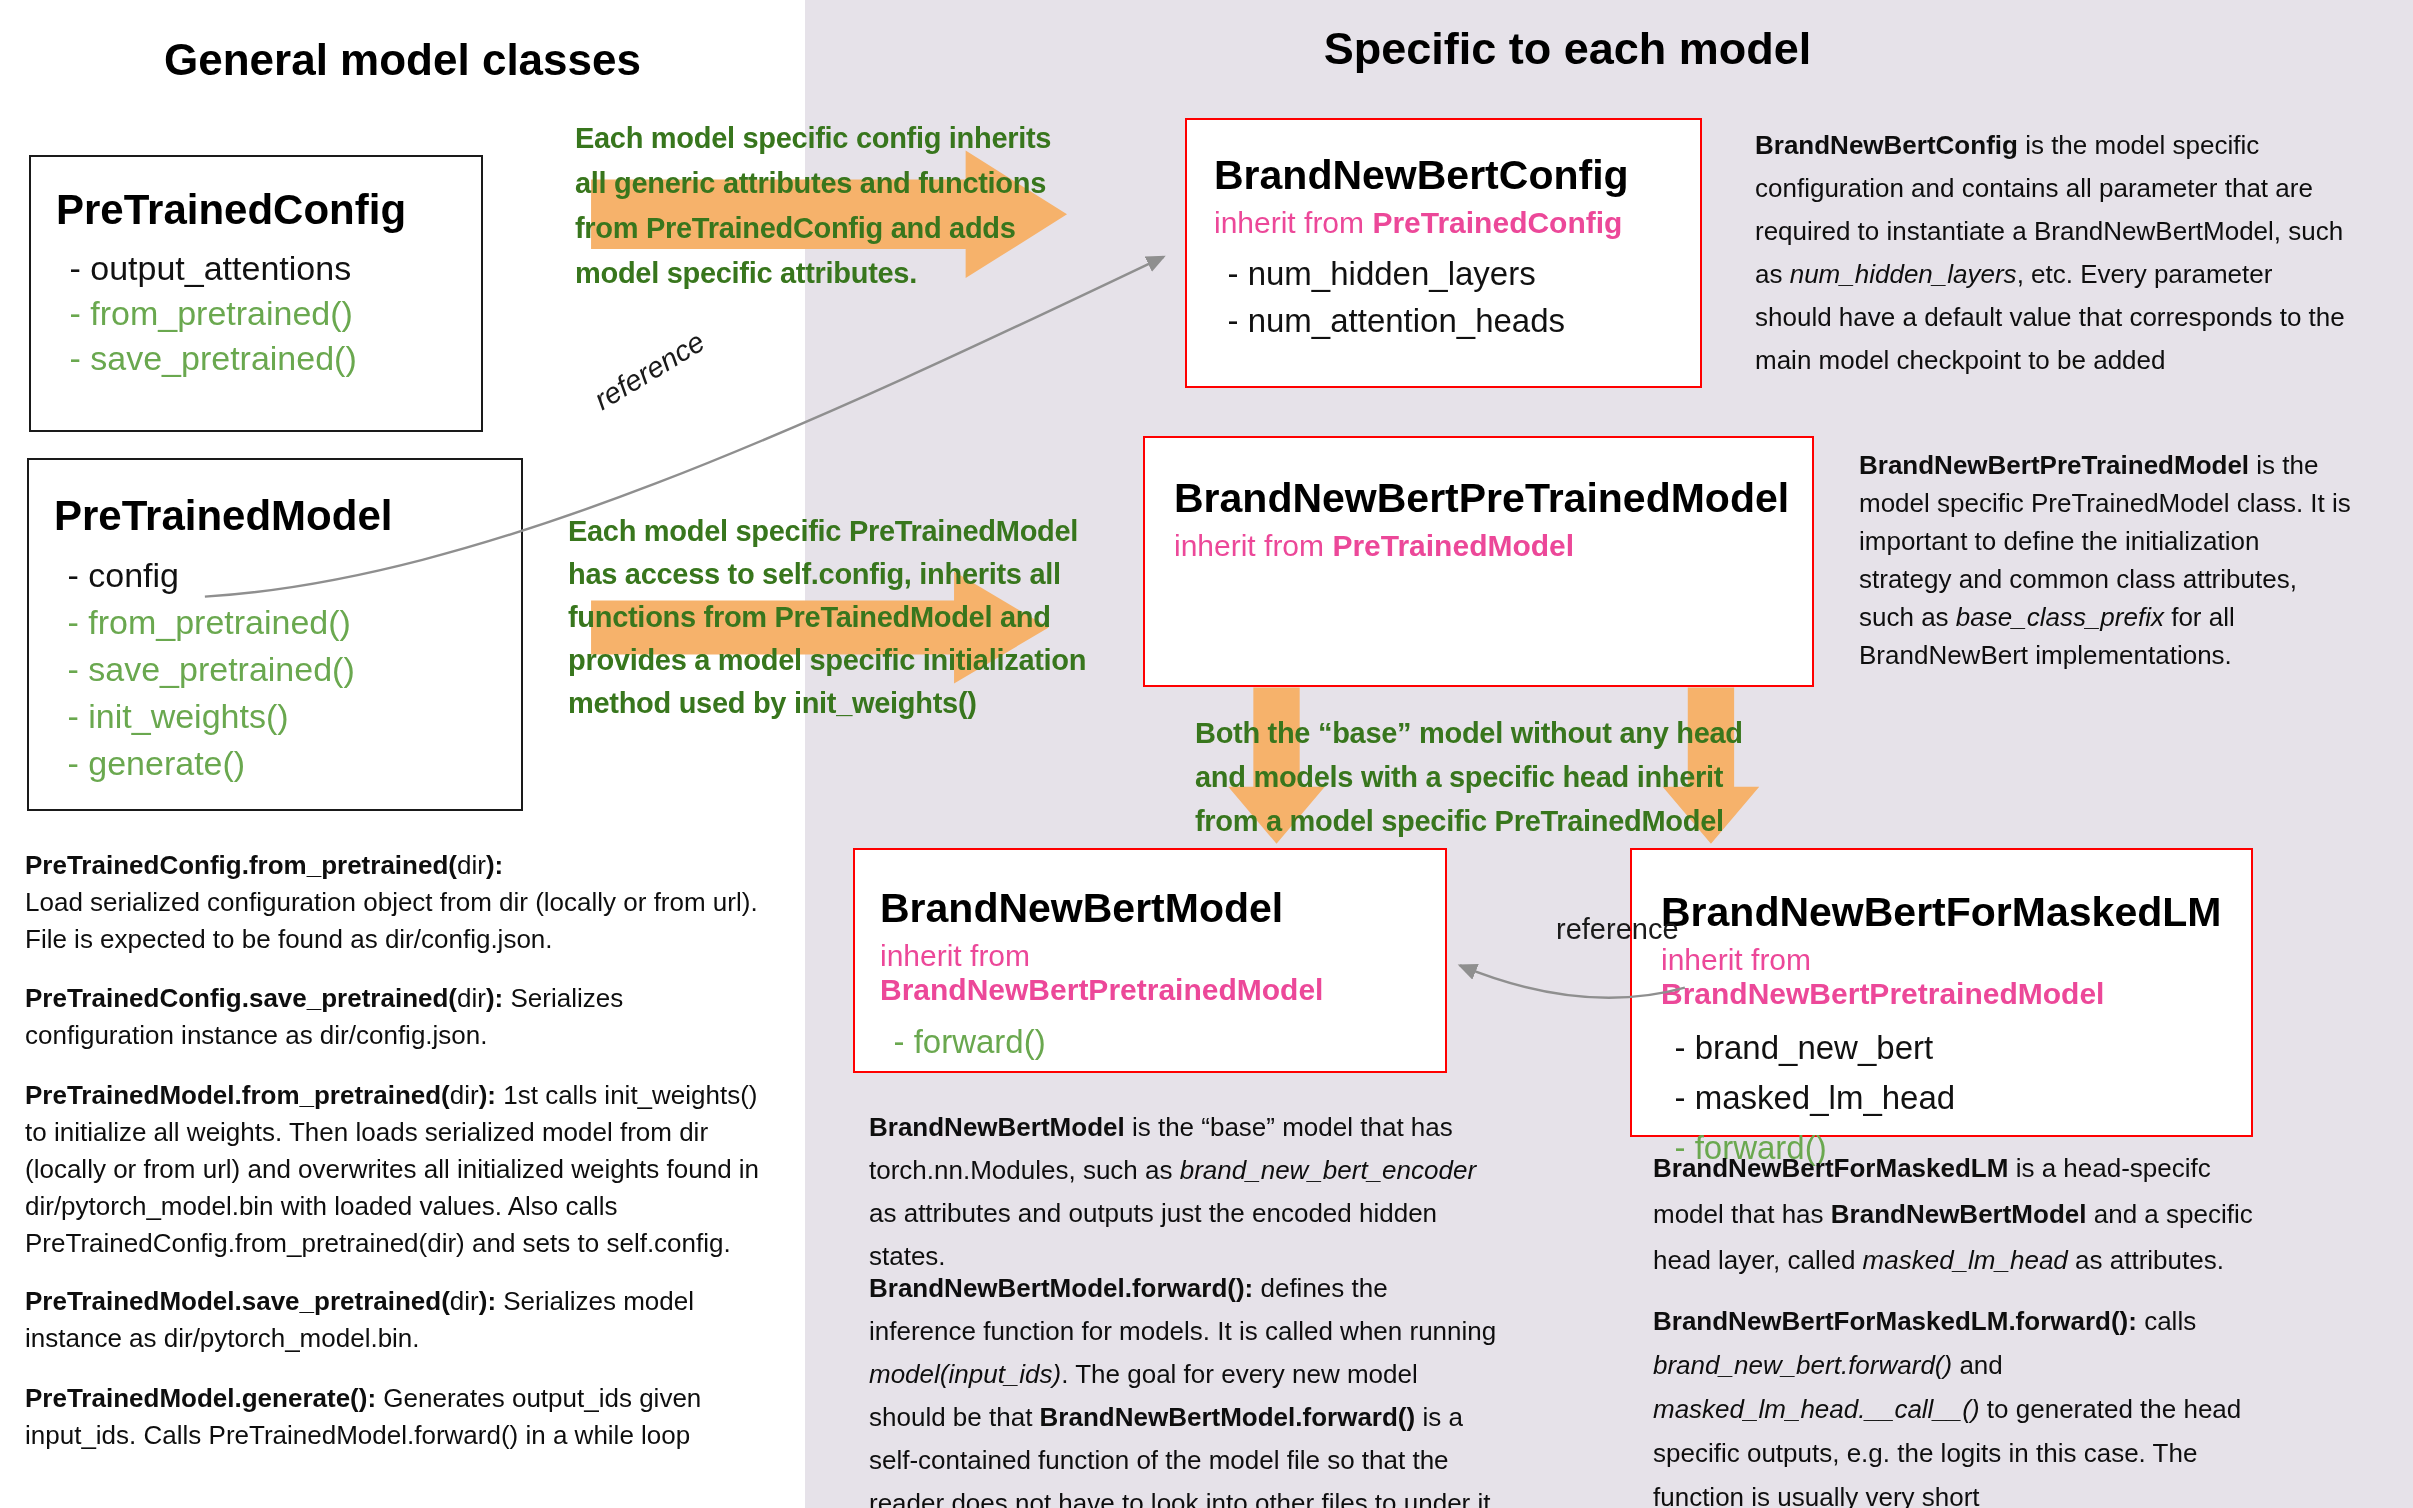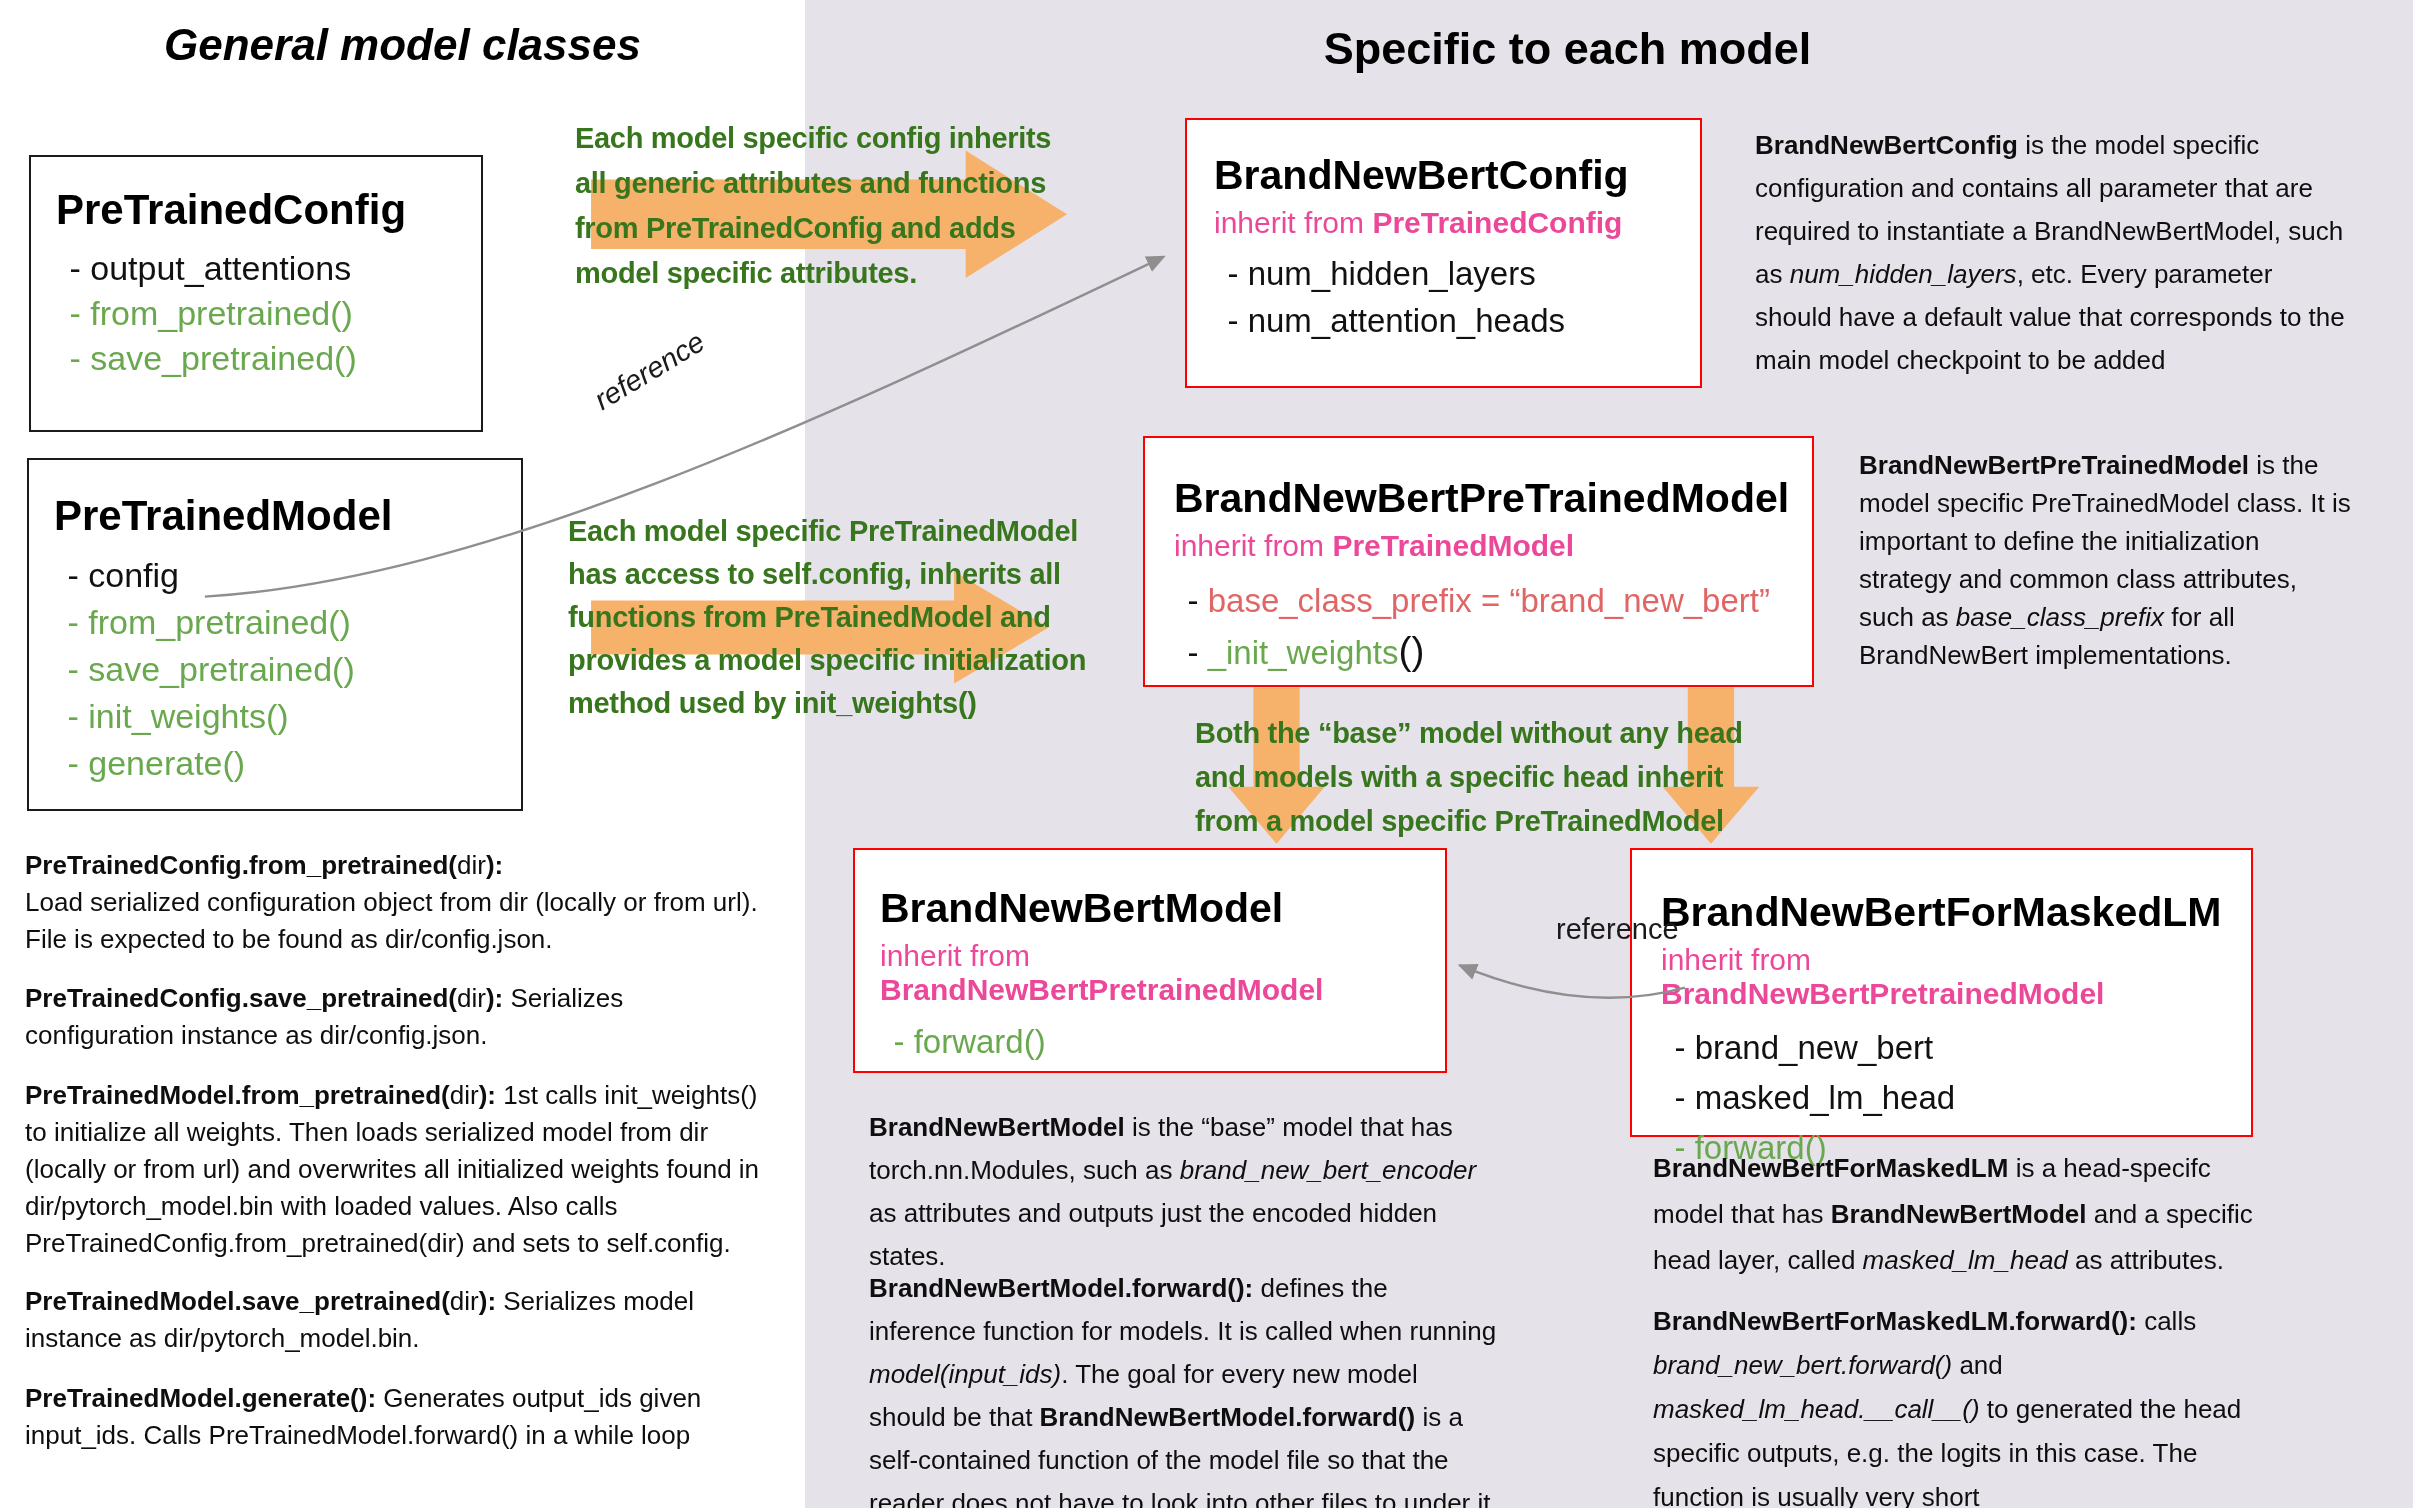--- a/index.html
+++ b/index.html
@@ -7,21 +7,21 @@
     width:2414px;height:1508px;position:relative;overflow:hidden;
     background:#ffffff;
     font-family:"Liberation Sans", sans-serif;
     color:#111;
   }
   .panel{position:absolute;top:0;height:1508px;}
   #right-panel{left:805px;width:1609px;background:#e6e2e9;}
   .layer{position:absolute;left:0;top:0;width:2414px;height:1508px;pointer-events:none;}
 
   .page-title{position:absolute;font-weight:bold;color:#000;text-align:center;letter-spacing:0;}
-  #left-title{left:0;top:20px;width:805px;font-size:44px;font-style:italic;}
+  #left-title{left:0;top:35px;width:805px;font-size:44px;}
   #right-title{left:805px;top:23px;width:1525px;font-size:45px;}
 
   .class-box{position:absolute;background:#fff;box-sizing:border-box;}
   .black-box{border:2.9px solid #1a1a1a;}
   .red-box{border:2.9px solid #ff0000;}
   .box-title{font-weight:bold;color:#000;white-space:nowrap;line-height:1.15;}
   .t44{font-size:42px;}
   .t42{font-size:41px;}
   .box-inherit{font-size:30px;color:#ec4899;margin-top:6.8px;white-space:nowrap;}
   .box-items{margin-top:11.6px;padding-left:13.5px;}
@@ -108,24 +108,20 @@
   <div class="box-inherit" style="white-space: pre-line;"><span>inherit from </span><span class="seg-b">PreTrainedConfig</span></div>
   <div class="box-items f34 lh49" style="margin-top:9.7px">
     <div class="box-item" style="white-space: pre-line;"><span>- num_hidden_layers</span></div>
     <div class="box-item" style="white-space: pre-line;"><span>- num_attention_heads</span></div>
   </div>
 </div>
 
 <div class="class-box red-box" style="left:1143px;top:436px;width:671px;height:251px;padding:37px 17.4px 0 29px">
   <div class="box-title t42">BrandNewBertPreTrainedModel</div>
   <div class="box-inherit" style="white-space: pre-line;"><span>inherit from </span><span class="seg-b">PreTrainedModel</span></div>
-  <div class="box-items f34 lh52" style="margin-top:13.5px">
-    <div class="box-item" style="white-space: pre-line;"><span>- </span><span class="seg-r">base_class_prefix = “brand_new_bert”</span></div>
-    <div class="box-item" style="white-space: pre-line;"><span>- </span><span class="seg-g">_init_weights</span><span class="seg-big">()</span></div>
-  </div>
 </div>
 
 <div class="class-box red-box" style="left:853px;top:848px;width:594px;height:225px;padding:35px 9.7px 0 25px">
   <div class="box-title t42">BrandNewBertModel</div>
   <div class="box-inherit" style="white-space: pre-line;"><span>inherit from </span><span class="seg-b">BrandNewBertPretrainedModel</span></div>
   <div class="box-items f34 lh52" style="margin-top:9.7px">
     <div class="box-item" style="white-space: pre-line;"><span class="seg-g">- forward()</span></div>
   </div>
 </div>
 

